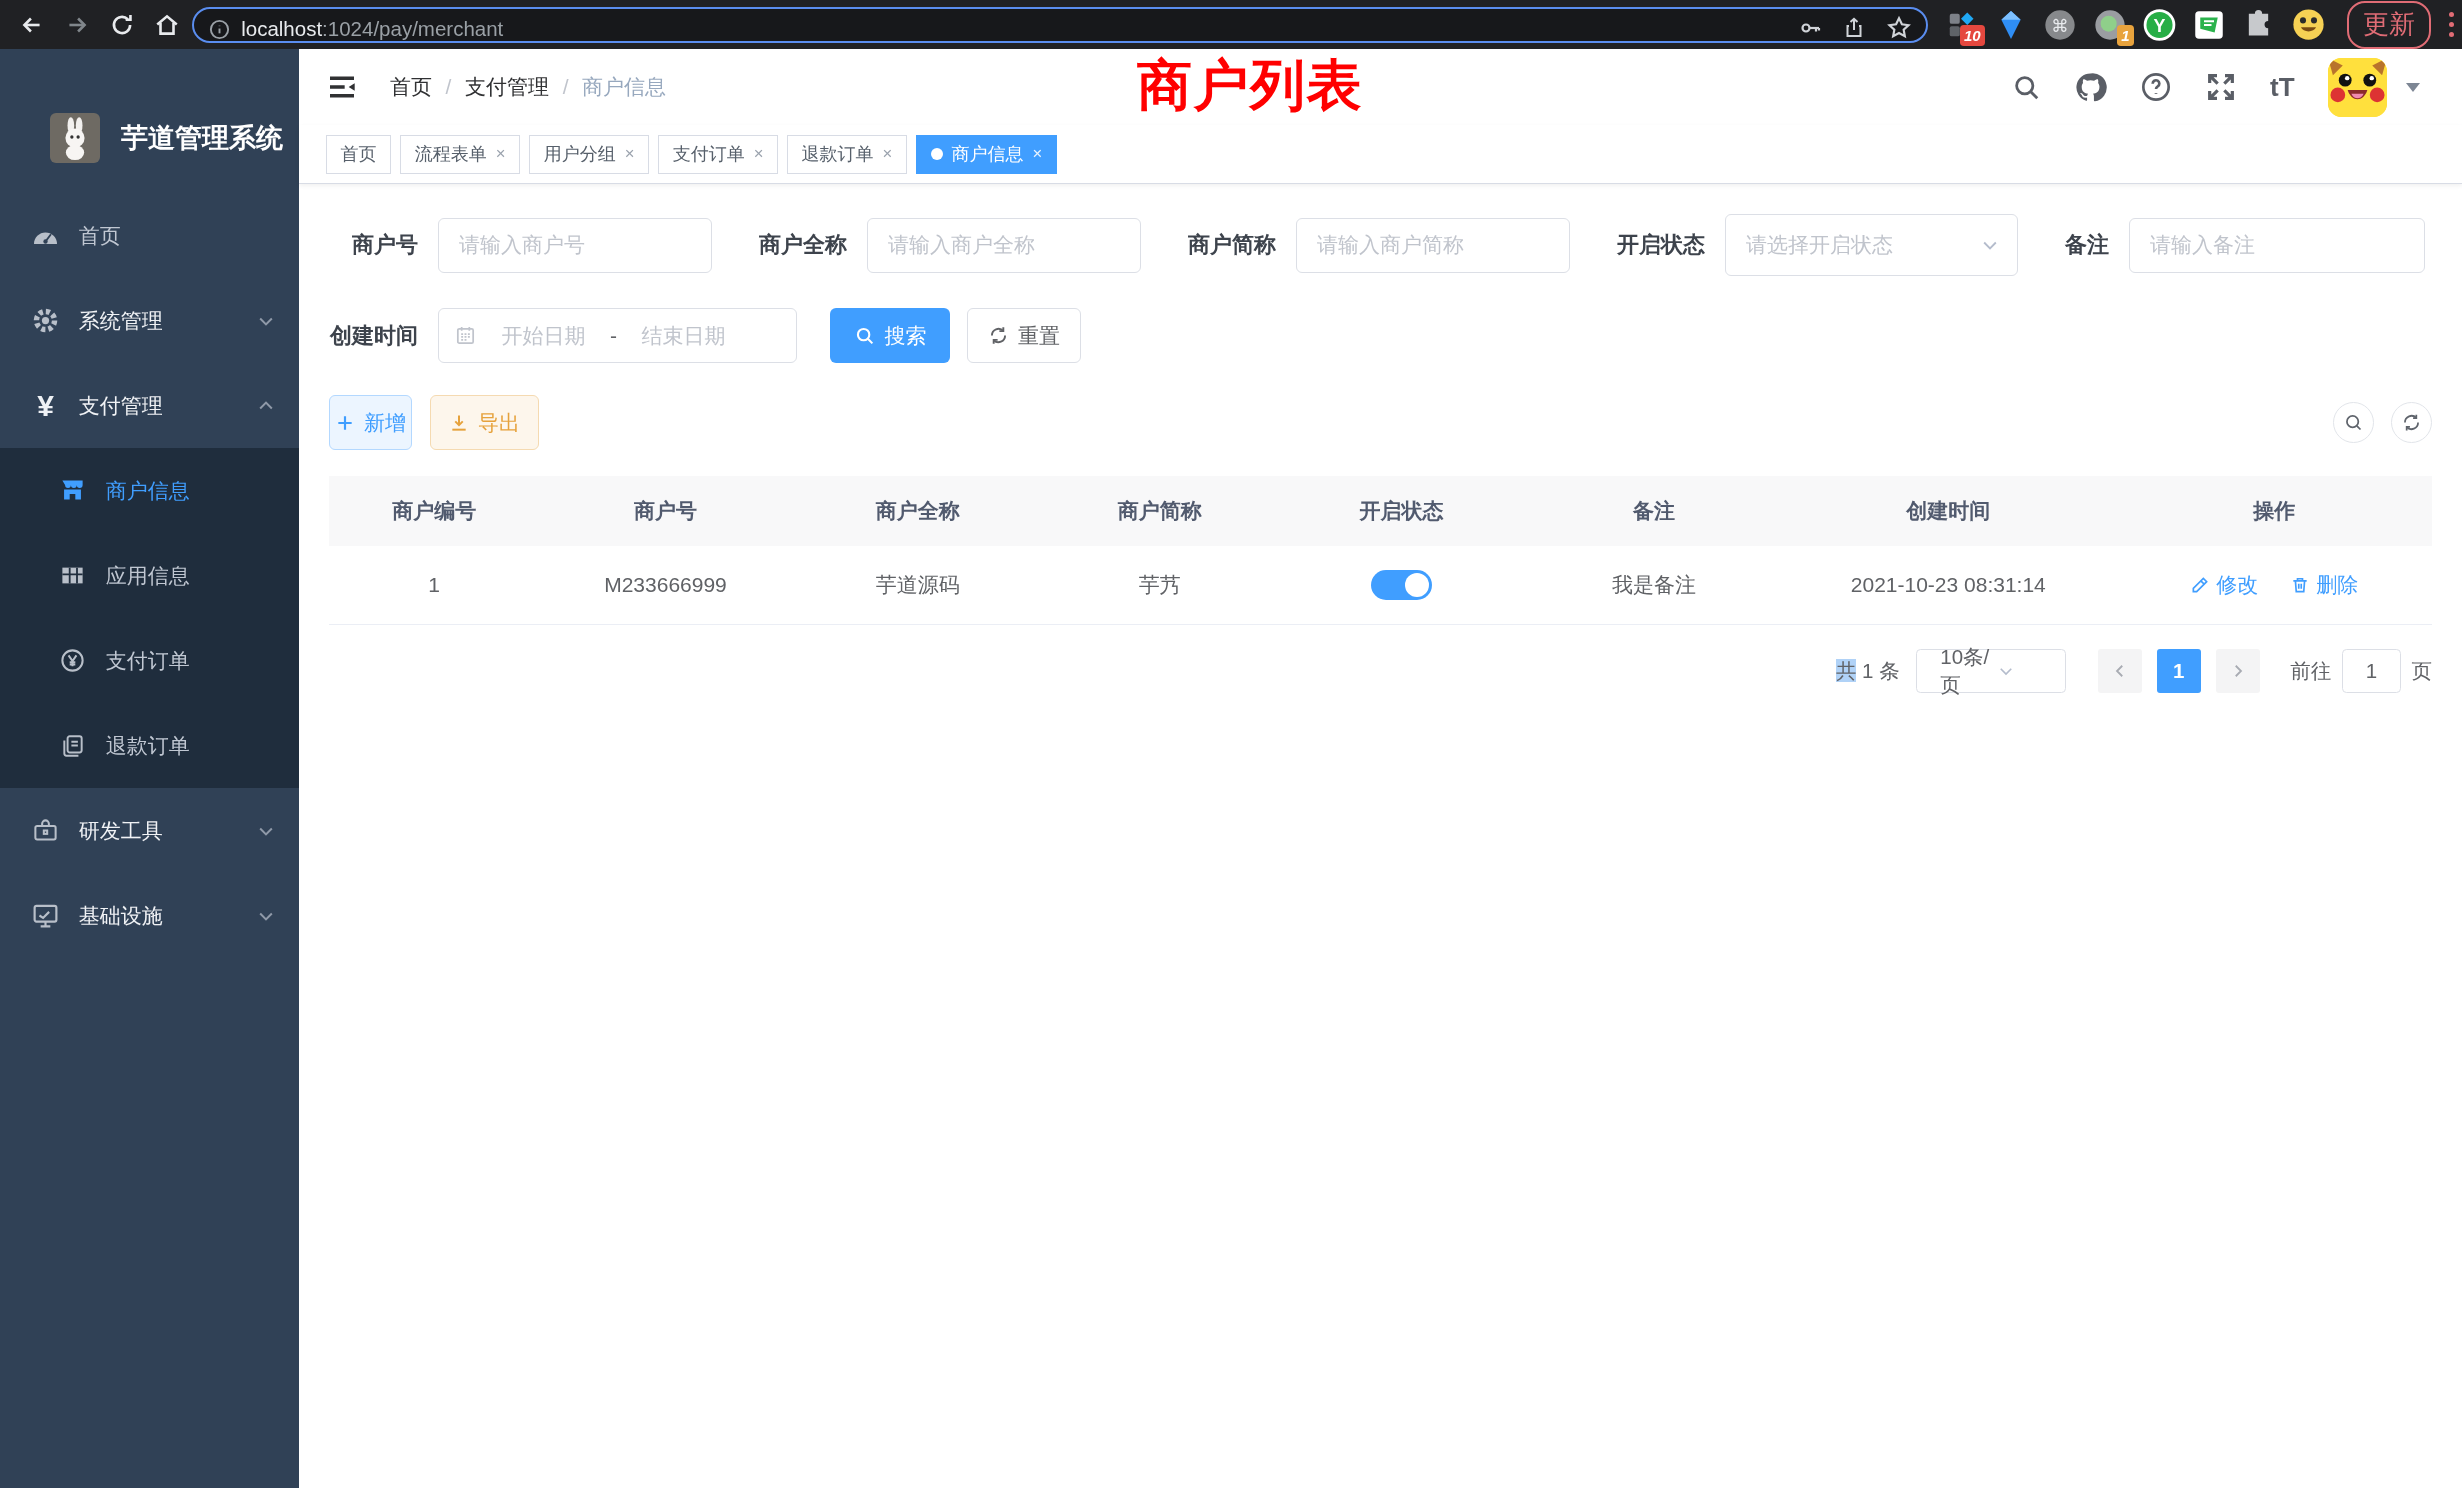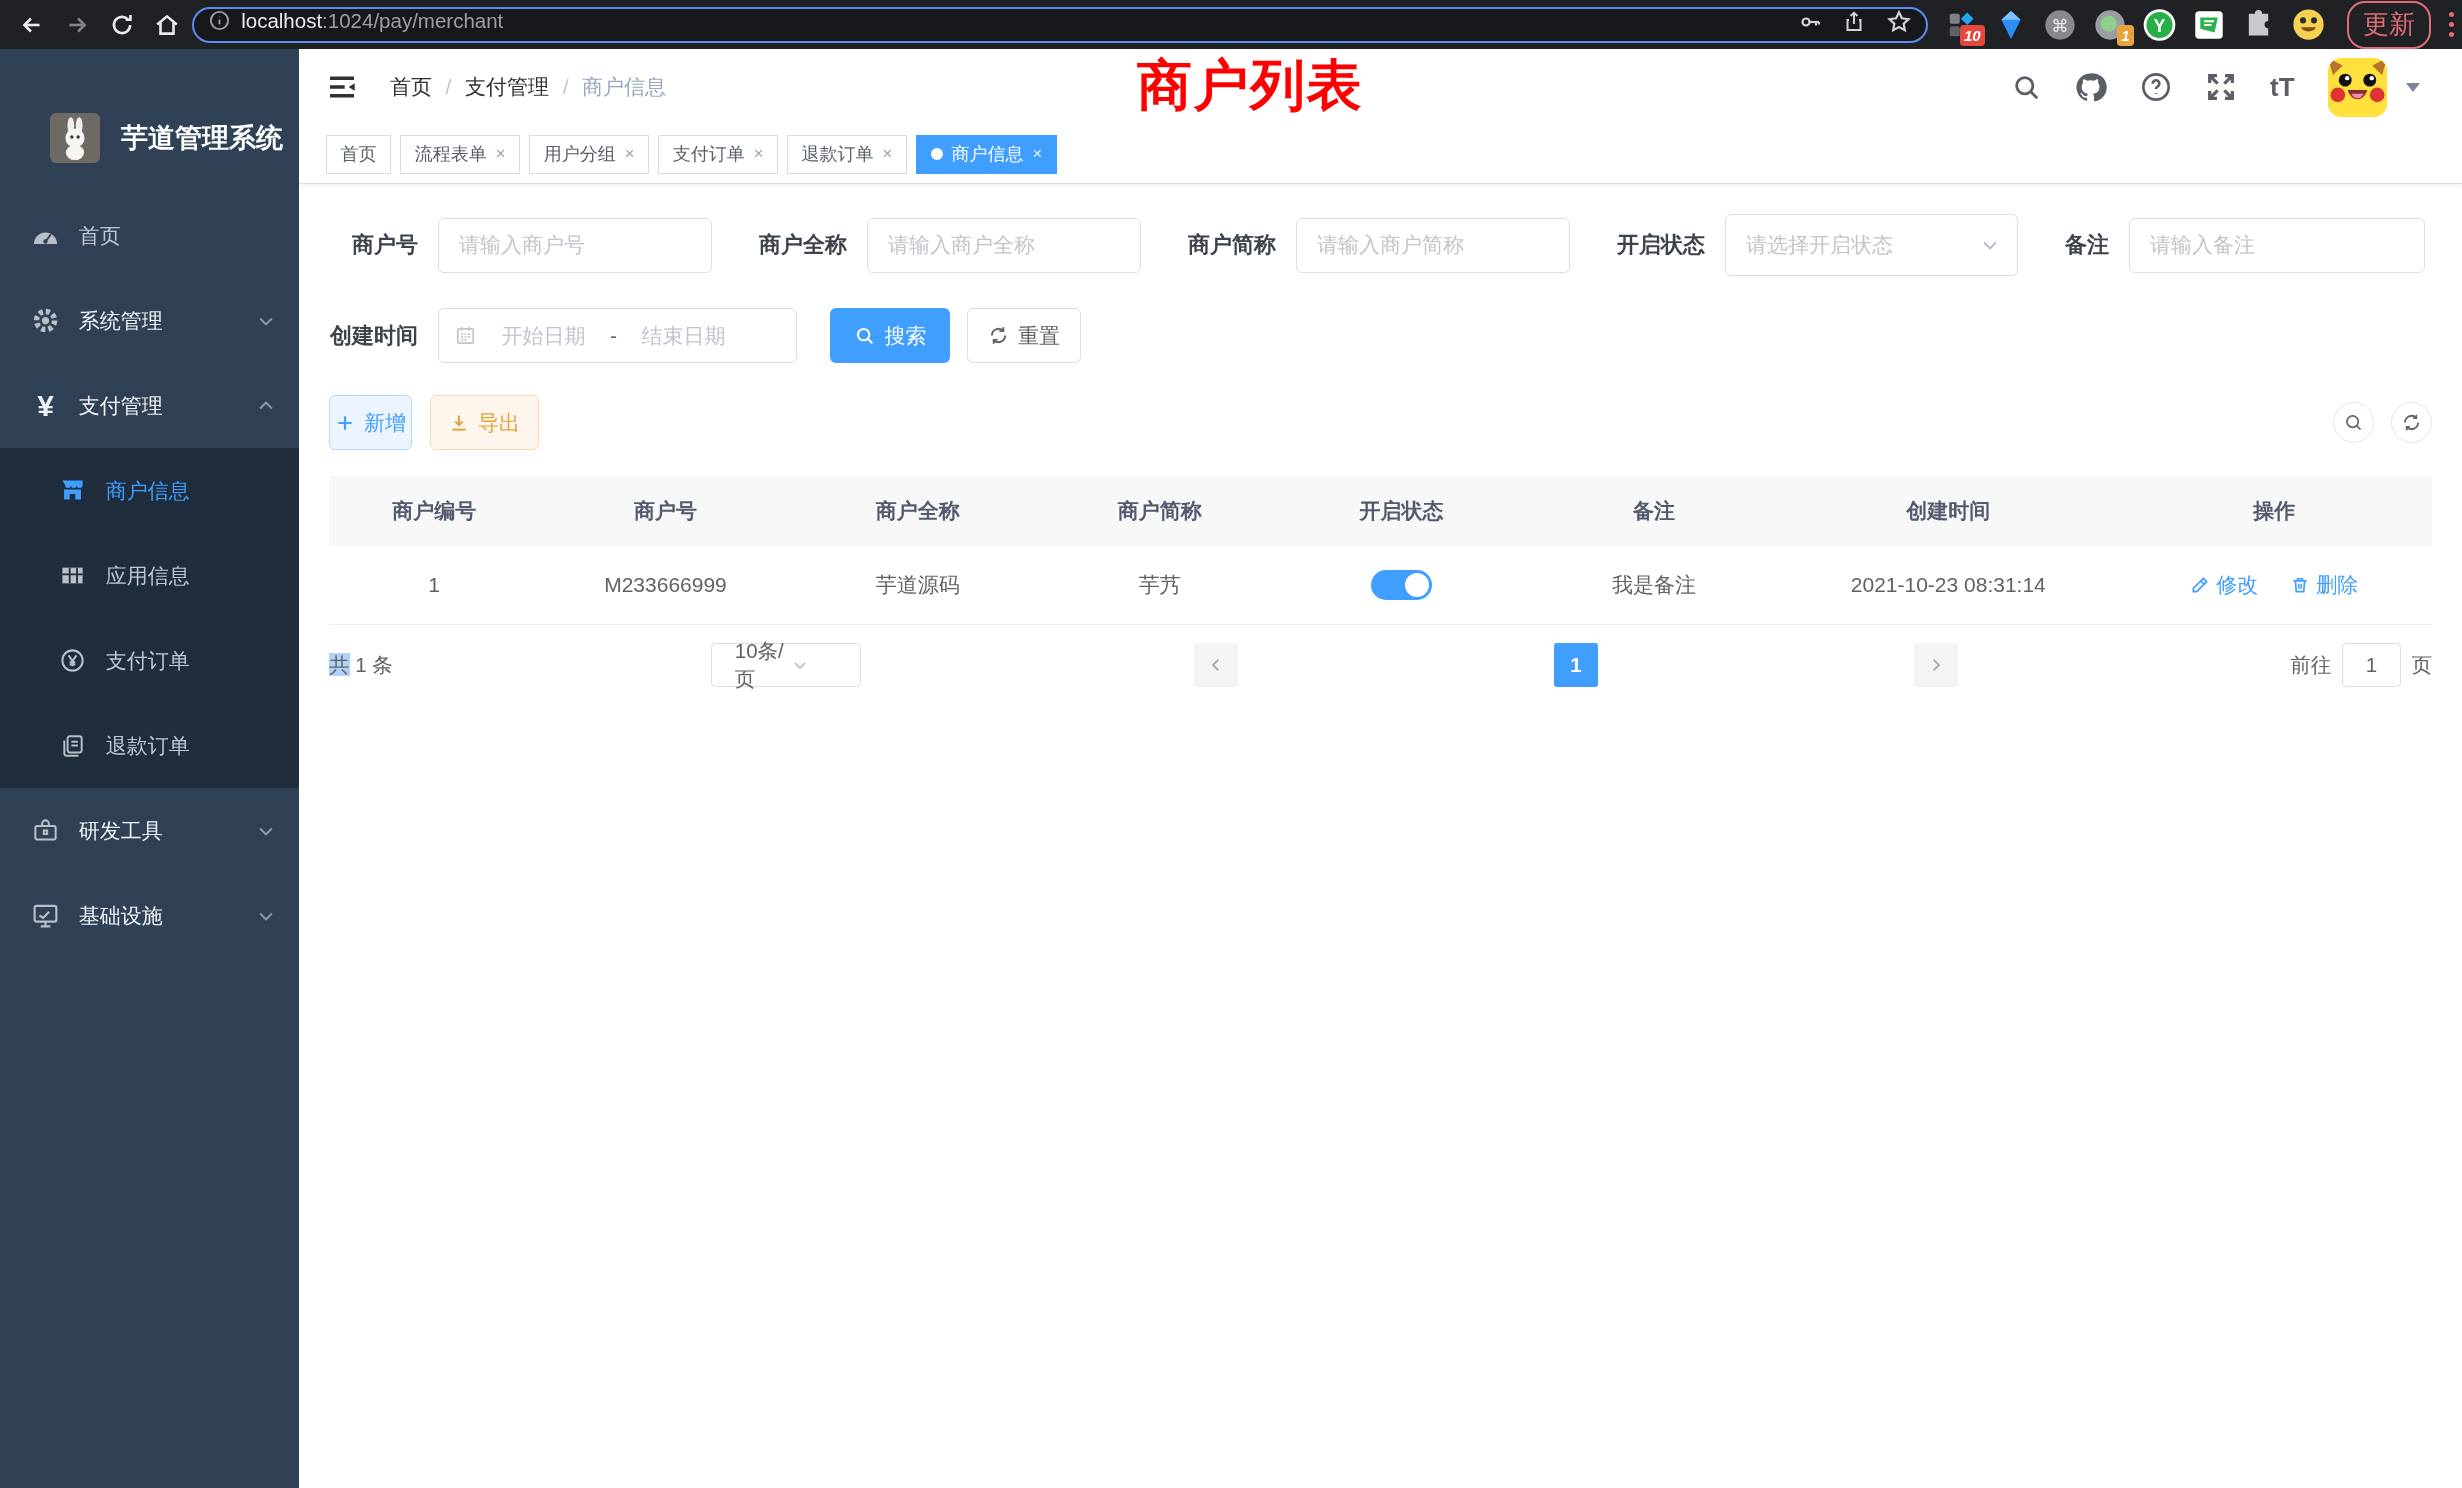--- a/index.html
+++ b/index.html
@@ -12,21 +12,21 @@
   }
   *{margin:0;padding:0;box-sizing:border-box;}
   html,body{width:2462px;height:1489px;overflow:hidden;background:#fff;
     font-family:"Liberation Sans","DejaVu Sans",sans-serif;}
   svg{display:block;}
 
   
   .chrome{height:49px;background:var(--chrome);display:flex;align-items:center;padding:0 12px;gap:6px;}
   .chrome .navbtn{width:39px;height:39px;display:flex;align-items:center;justify-content:center;color:#e8eaed;flex:0 0 auto;}
   .chrome .navbtn.dim{color:#80868b;}
-  .urlbar{flex:0 0 auto;width:1736px;height:36px;background:var(--chrome-field);border:2.3px solid #5a8def;border-radius:20px;display:flex;align-items:flex-start;padding:0 13.6px;gap:10.6px;}
+  .urlbar{flex:0 0 auto;width:1736px;height:36px;background:var(--chrome-field);border:2.3px solid #5a8def;border-radius:20px;display:flex;align-items:flex-end;padding:0 13.6px;gap:10.6px;}
   .urlbar .info{color:#9aa0a6;}
   .url{font-size:20.5px;color:#9aa0a6;white-space:nowrap;flex:1;}
   .url b{color:#e8eaed;font-weight:400;}
   .urlicons{display:flex;align-items:center;gap:20px;color:#d0d3d8;}
   .ext{position:relative;width:33px;height:33px;display:flex;align-items:center;justify-content:center;flex:0 0 auto;margin-left:10.6px;}
   .badge{position:absolute;right:-7.6px;bottom:-4.5px;background:#e5483f;color:#fff;font-size:15px;line-height:1;padding:3px 4.5px;border-radius:3.8px;font-weight:700;}
   .badge.orange{background:#e8a33d;}
   .update-pill{margin-left:16.7px;border:2.3px solid #e06c75;color:#e06c75;border-radius:18px;font-size:26px;padding:4.5px 13.6px;white-space:nowrap;}
   .chrome-dots{display:flex;flex-direction:column;gap:4.5px;margin:0 7.6px 0 12px;}
   .chrome-dots i{width:5.3px;height:5.3px;border-radius:50%;background:#e06c75;}
@@ -95,21 +95,21 @@
   
   table{width:100%;border-collapse:collapse;table-layout:fixed;}
   thead th{background:#f8f8f9;color:var(--th);font-size:21px;font-weight:700;padding:21px 0;text-align:center;white-space:nowrap;}
   tbody td{color:var(--text);font-size:21px;padding:24px 0;text-align:center;border-bottom:0.8px solid #ebeef5;white-space:nowrap;}
   .switch{width:61px;height:30px;border-radius:16.7px;background:var(--blue);display:inline-block;position:relative;cursor:pointer;vertical-align:middle;}
   .switch i{position:absolute;right:3px;top:3px;width:24px;height:24px;border-radius:50%;background:#fff;}
   .link{color:var(--blue);cursor:pointer;display:inline-flex;align-items:center;gap:6px;}
   .link + .link{margin-left:26px;}
 
   
-  .pager{display:flex;align-items:center;justify-content:space-between;margin-top:18px;font-size:20.5px;color:var(--text);gap:6px;}
+  .pager{display:flex;align-items:center;justify-content:flex-end;margin-top:24px;font-size:20.5px;color:var(--text);gap:6px;}
   .total{white-space:nowrap;margin-right:10.6px;}
   .hl{background:#b0d2f7;}
   .psize{width:150px;height:44px;border:1.5px solid var(--border);border-radius:4.5px;display:flex;align-items:center;padding:0 12px 0 23px;margin-right:21px;cursor:pointer;}
   .psize span{flex:1;color:var(--text);}
   .psize .chev{color:#b4bccc;}
   .pbtn{min-width:44px;height:44px;border-radius:3px;background:#f4f4f5;color:#a8abb2;display:flex;align-items:center;justify-content:center;margin:0 4.5px;cursor:pointer;}
   .pbtn.num{background:var(--blue);color:#fff;font-weight:700;}
   .goto{display:flex;align-items:center;gap:10.6px;margin-left:20px;white-space:nowrap;}
   .ginput{width:59px;height:44px;border:1.5px solid var(--border);border-radius:4.5px;text-align:center;font-size:20.5px;color:var(--text);outline:none;font-family:inherit;}
 

